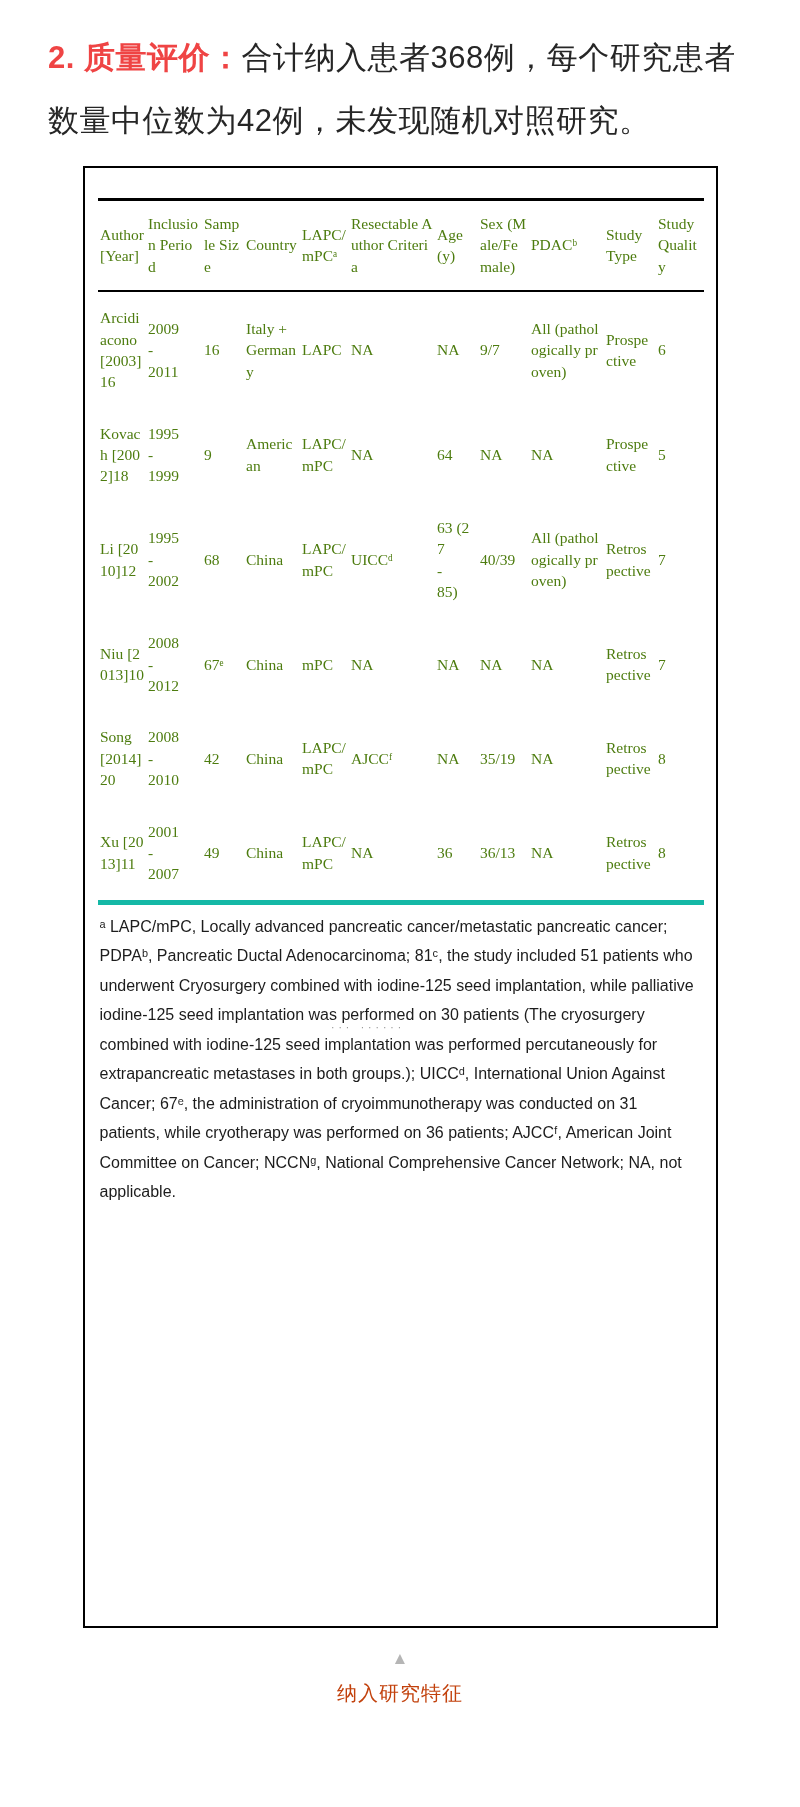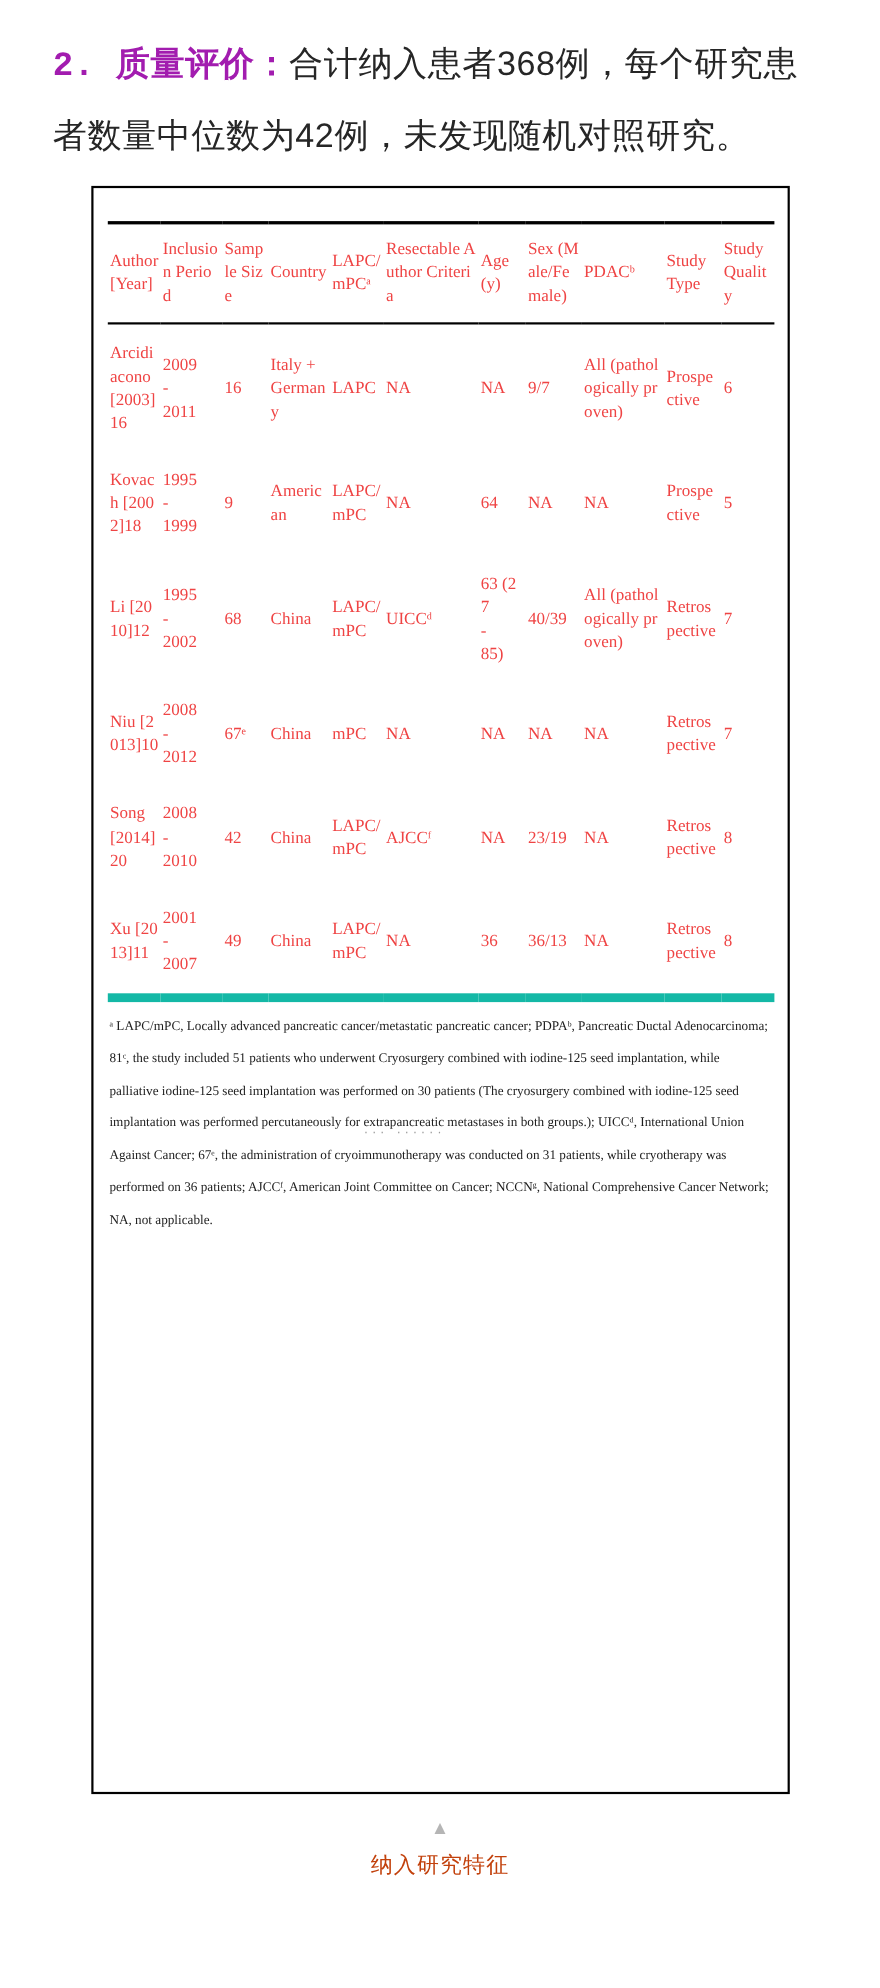--- a/index.html
+++ b/index.html
@@ -38,44 +38,44 @@
     overflow: hidden;
   }
   table.study-table {
     width: 606px;
     margin: 0 auto;
     border-collapse: collapse;
     table-layout: fixed;
     font-family: "Liberation Serif", "DejaVu Serif", serif;
     font-size: 15.5px;
     line-height: 1.38;
-    color: #ef4444;
+    color: #4d7c0f;
     word-break: break-all;
     border-top: 3px solid #000000;
-    border-bottom: 8px solid #14b8a6;
+    border-bottom: 5px solid #14b8a6;
   }
   table.study-table thead th {
     font-weight: 400;
     text-align: left;
     vertical-align: middle;
     padding: 12px 2px 13px 2px;
     border-bottom: 2px solid #000000;
     white-space: pre-line;
   }
   table.study-table tbody td {
     text-align: left;
     vertical-align: middle;
     padding: 15px 2px;
     white-space: pre-line;
   }
   .footnote {
     width: 602px;
     margin: 7px auto 0 auto;
-    font-family: Liberation Serif, serif;
-    font-size: 12px;
+    font-family: Liberation Sans, sans-serif;
+    font-size: 16px;
     line-height: 29.5px;
     color: #1c1c1c;
     text-align: left;
   }
   .scan-artifact {
     position: absolute;
     left: 245px;
     top: 855px;
     color: #9a9a9a;
     font-size: 9px;
@@ -97,21 +97,21 @@
     margin-top: 12px;
     font-size: 20px;
     line-height: 28px;
     color: #c2410c;
     letter-spacing: 1px;
   }
 </style>
 </head>
 <body>
 
-<p class="intro"><span class="lead" style="color:#a21caf;font-family:Liberation Mono, monospace;">2. 质量评价：</span><span>合计纳入患者368例，每个研究患者数量中位数为42例，未发现随机对照研究。</span></p>
+<p class="intro"><span class="lead" style="color:#ef4444;">2. 质量评价：</span><span>合计纳入患者368例，每个研究患者数量中位数为42例，未发现随机对照研究。</span></p>
 
 <div class="table-figure">
   <table class="study-table">
     <colgroup>
       <col style="width:48px">
         <col style="width:56px">
         <col style="width:42px">
         <col style="width:56px">
         <col style="width:49px">
         <col style="width:86px">
@@ -202,21 +202,21 @@
         <tr>
           <td>Song [2014]20</td>
           <td>2008
 -
 2010</td>
           <td>42</td>
           <td>China</td>
           <td>LAPC/mPC</td>
           <td>AJCCᶠ</td>
           <td>NA</td>
-          <td>23/19</td>
+          <td>35/19</td>
           <td>NA</td>
           <td>Retrospective</td>
           <td>8</td>
         </tr>
         <tr>
           <td>Xu [2013]11</td>
           <td>2001
 -
 2007</td>
           <td>49</td>

